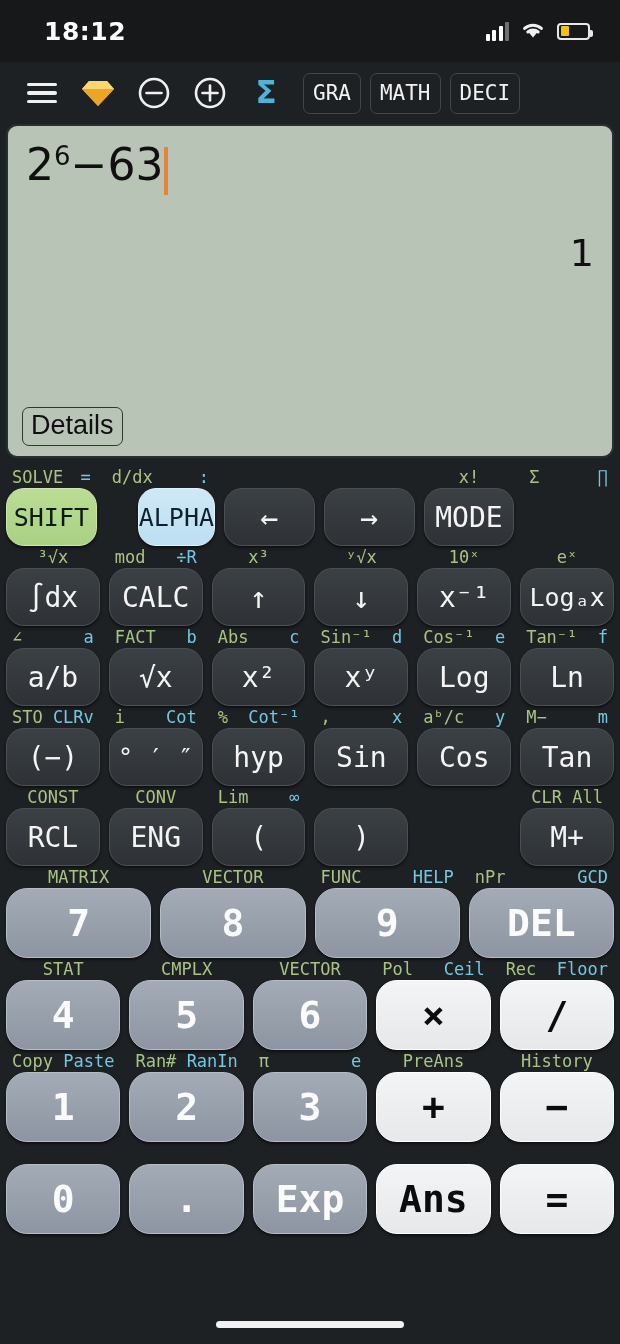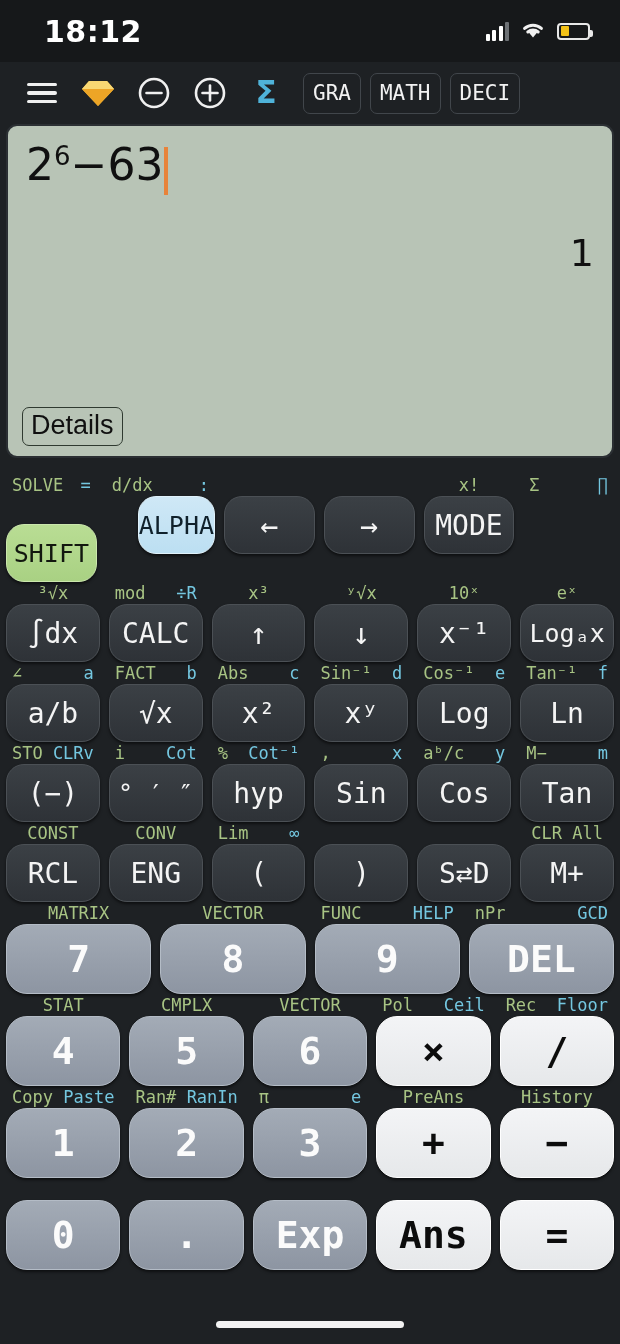--- a/index.html
+++ b/index.html
@@ -10,21 +10,21 @@
     background:#1e2124;
     overflow:hidden;
     position:relative;
   }
   
   .statusbar {
     height:62px; background:#16181a;
     display:flex; align-items:center; justify-content:space-between;
     padding:0 30px 0 44px;
   }
-  .clock { color:#fff; font-size:30px; font-weight:bold; letter-spacing:.5px;
+  .clock { color:#fff; font-size:25px; font-weight:bold; letter-spacing:.5px;
            font-family:"DejaVu Sans","Liberation Sans",sans-serif; }
   .status-right { display:flex; align-items:center; gap:11px; }
   .signal { display:flex; align-items:flex-end; gap:2.5px; height:19px; }
   .signal i { display:block; width:4px; background:#fff; border-radius:1px; }
   .signal i:nth-child(1){ height:7px; }
   .signal i:nth-child(2){ height:11px; }
   .signal i:nth-child(3){ height:15px; }
   .signal i:nth-child(4){ height:19px; background:#6d7175; }
   .battery { width:33px; height:17px; border:2px solid #e8e8e8; border-radius:4px;
              position:relative; padding:1.5px; }
@@ -59,39 +59,39 @@
   .result { font-size:38px; color:#101010; text-align:right; margin-top:40px;
             font-family:"DejaVu Sans","Liberation Sans",sans-serif; }
   .details-btn {
     position:absolute; left:14px; bottom:10px;
     border:1.6px solid #2f3a30; border-radius:7px; padding:2px 8px 4px;
     color:#101010; font-size:27px; background:transparent;
     font-family:Liberation Sans, sans-serif;
   }
 
   
-  .keypad { padding:16px 6px 0; }
+  .keypad { padding:8px 6px 0; }
   .keyrow { display:flex; gap:9px; margin-bottom:0; }
   .keycell { flex:1; display:flex; flex-direction:column; }
   .sublabels { display:flex; justify-content:space-between; height:22px;
                padding:0 6px; align-items:center; }
   .sublabels.center { justify-content:center; }
   .sub { font-size:17px; line-height:1; white-space:nowrap;
          font-family:"DejaVu Sans Mono","Liberation Mono",monospace; }
   .sub.shift { color:#a8c484; }
   .sub.alpha { color:#74c7e0; }
   .key {
     height:58px; border-radius:18px; display:flex; align-items:center;
     justify-content:center; color:#f4f4f4; font-size:28px;
     background:linear-gradient(#3b4045,#2e3237);
     border:1px solid #4b5055; box-shadow:0 2px 3px rgba(0,0,0,.55);
     font-family:"DejaVu Sans Mono","Liberation Mono",monospace;
     position:relative; user-select:none;
   }
-  .key.shiftkey { background:linear-gradient(#b9dd94,#a9d183); color:#12170f; border-color:#cbe7ad;margin-top:28px; }
+  .key.shiftkey { background:linear-gradient(#b9dd94,#a9d183); color:#12170f; border-color:#cbe7ad; }
   .key.alphakey { background:linear-gradient(#cfe8f6,#bcdff2); color:#10212b; border-color:#e0f2fb;margin-left:32px; }
   .key.num { background:linear-gradient(#a3abb6,#8d95a2); color:#fbfbfb; border-color:#b4bcc6;
              height:70px; border-radius:21px; font-size:38px; font-weight:bold; }
   .key.op { background:linear-gradient(#f3f4f6,#e6e8ea); color:#0c0c0c; border-color:#ffffff;
             height:70px; border-radius:21px; font-size:38px; font-weight:bold; }
   .key.small { font-size:25px; }
   .badge2nd { background:#bcdcee; color:#16364a; border-radius:6px; padding:1px 4px;
               margin-left:3px; font-size:19px; display:inline-flex; align-items:center; }
   .arrowglyph { font-size:30px; }
   .gem { font-size:0; position:relative; width:34px; height:28px; }
@@ -382,21 +382,20 @@
           <span class="sub shift"></span>
           <span class="sub alpha"></span>
         </div>
         <div class="key">)</div>
       </div>
       <div class="keycell">
         <div class="sublabels">
           <span class="sub shift"></span>
           <span class="sub alpha"></span>
         </div>
-        <div class="key">S⇄D</div>
       </div>
       <div class="keycell">
         <div class="sublabels center">
           <span class="sub shift">CLR All</span>
           <span class="sub alpha"></span>
         </div>
         <div class="key">M+</div>
       </div>
     </div>
     <div class="keyrow">

